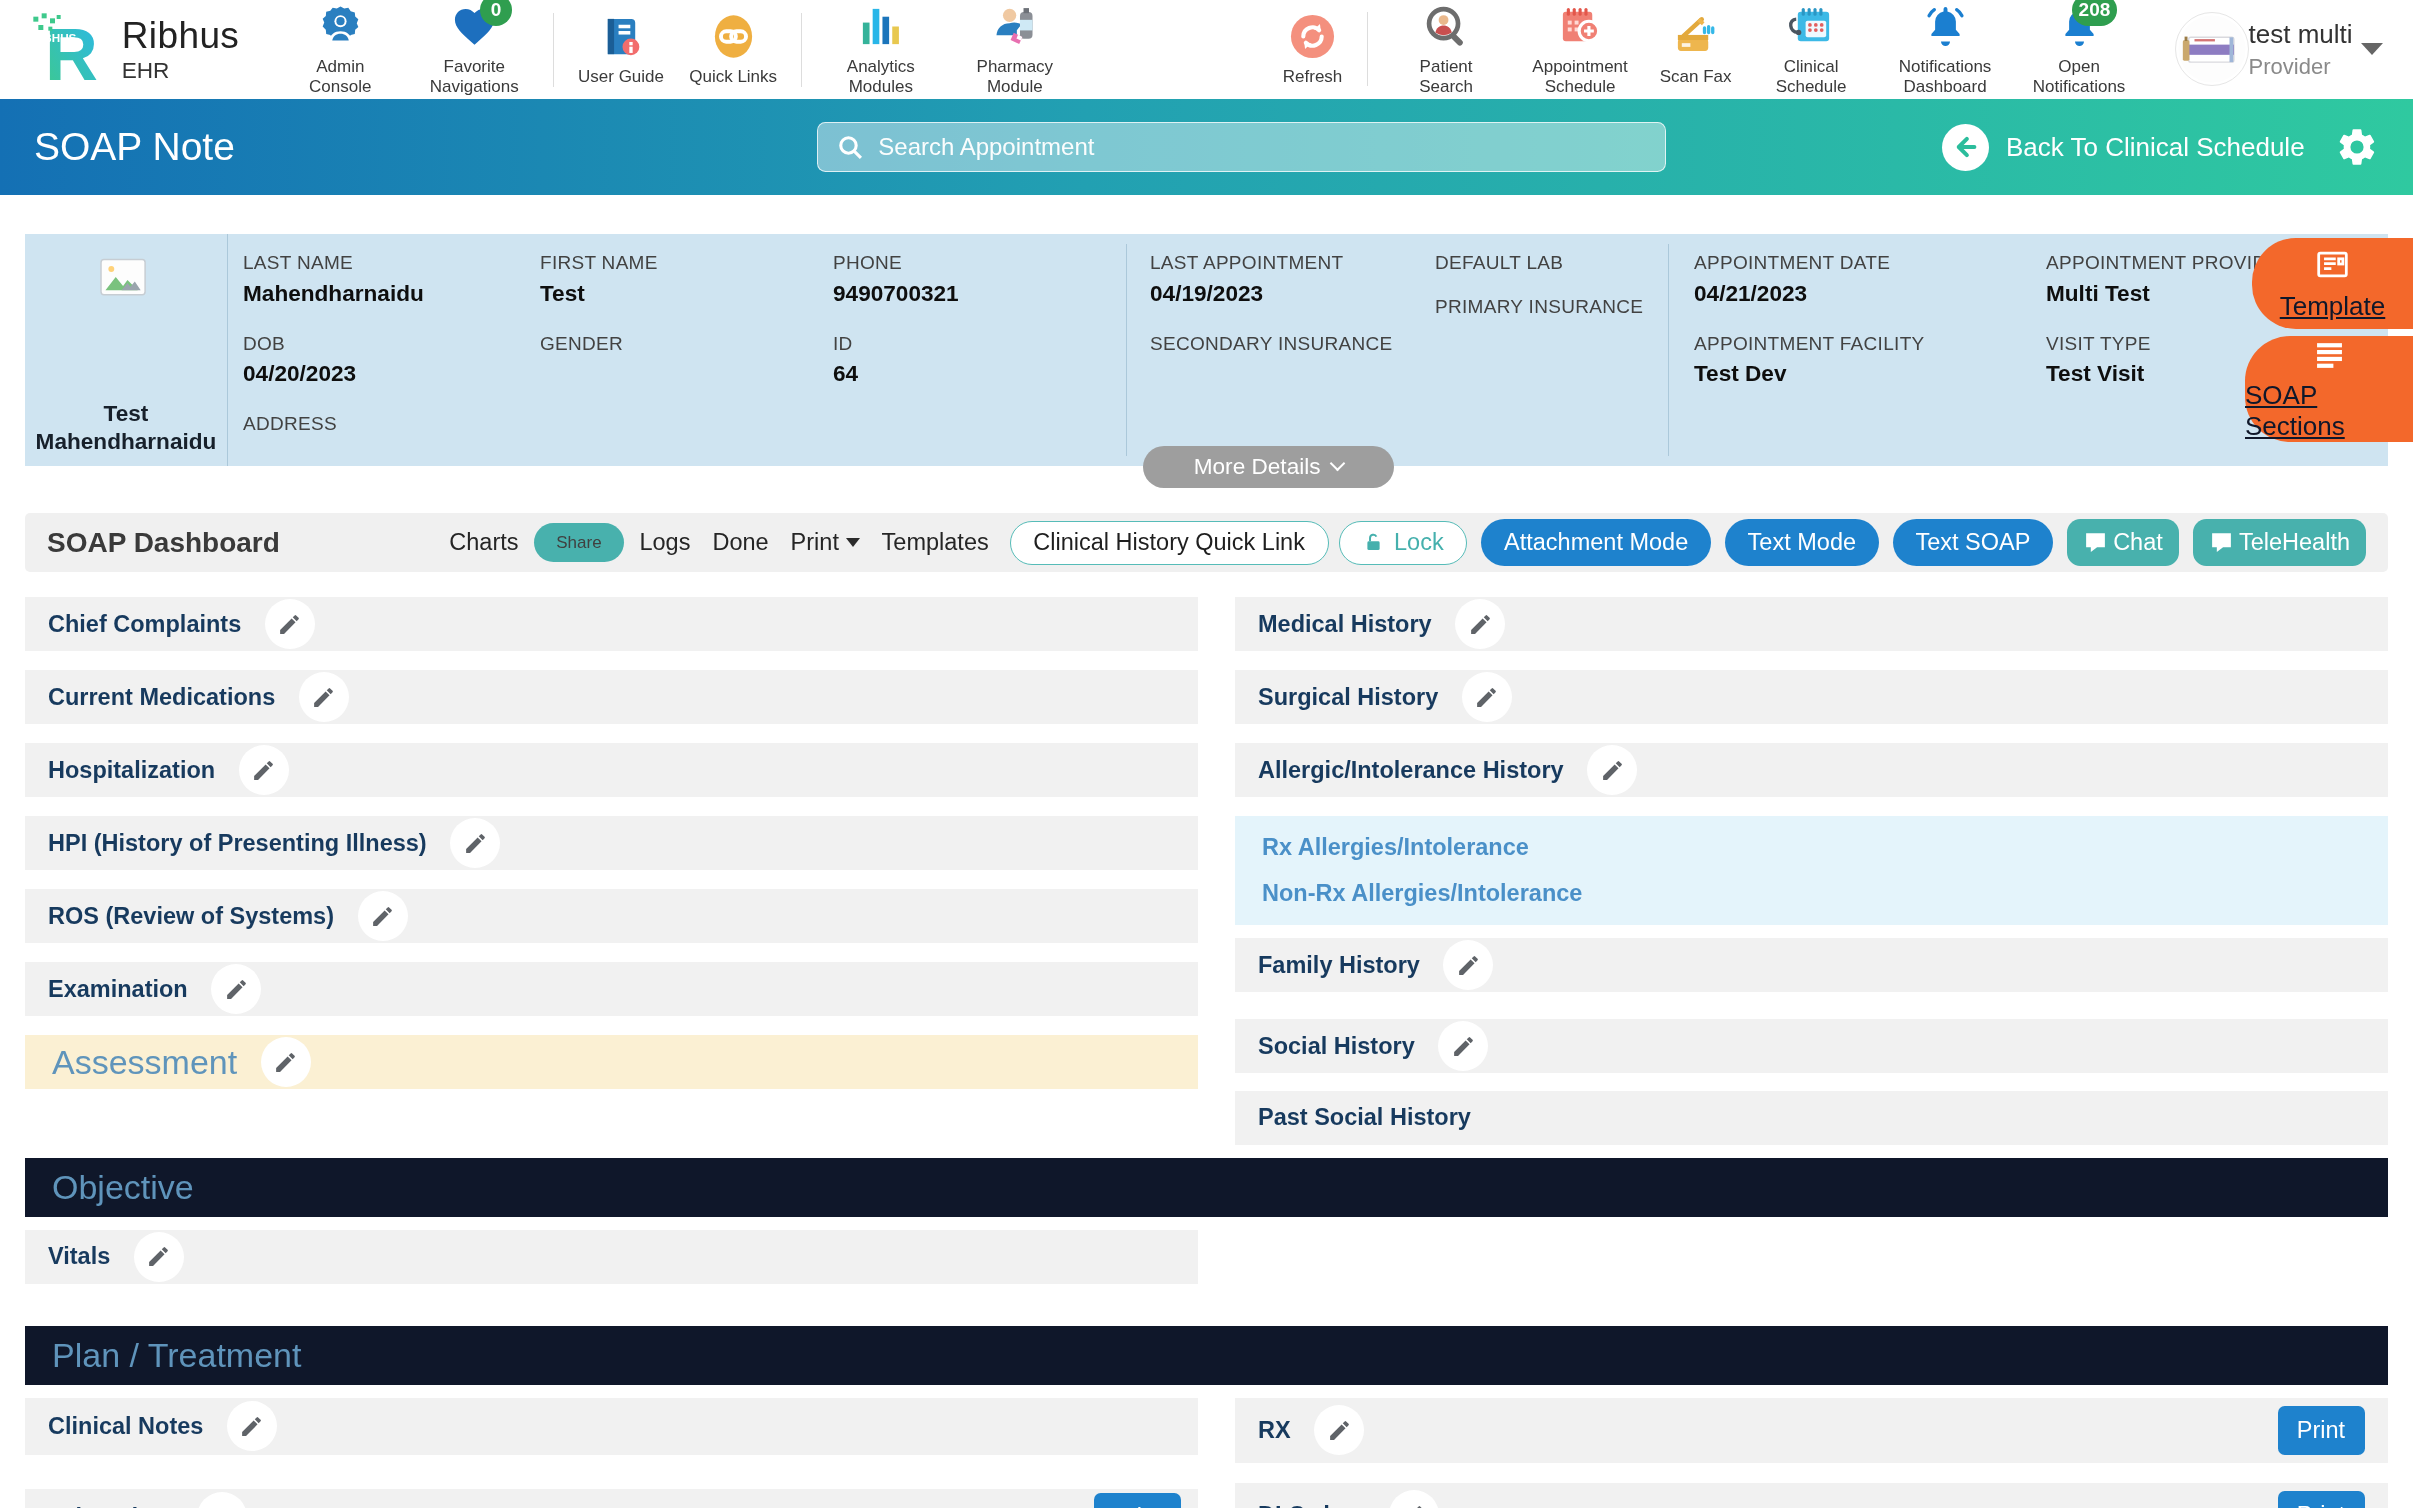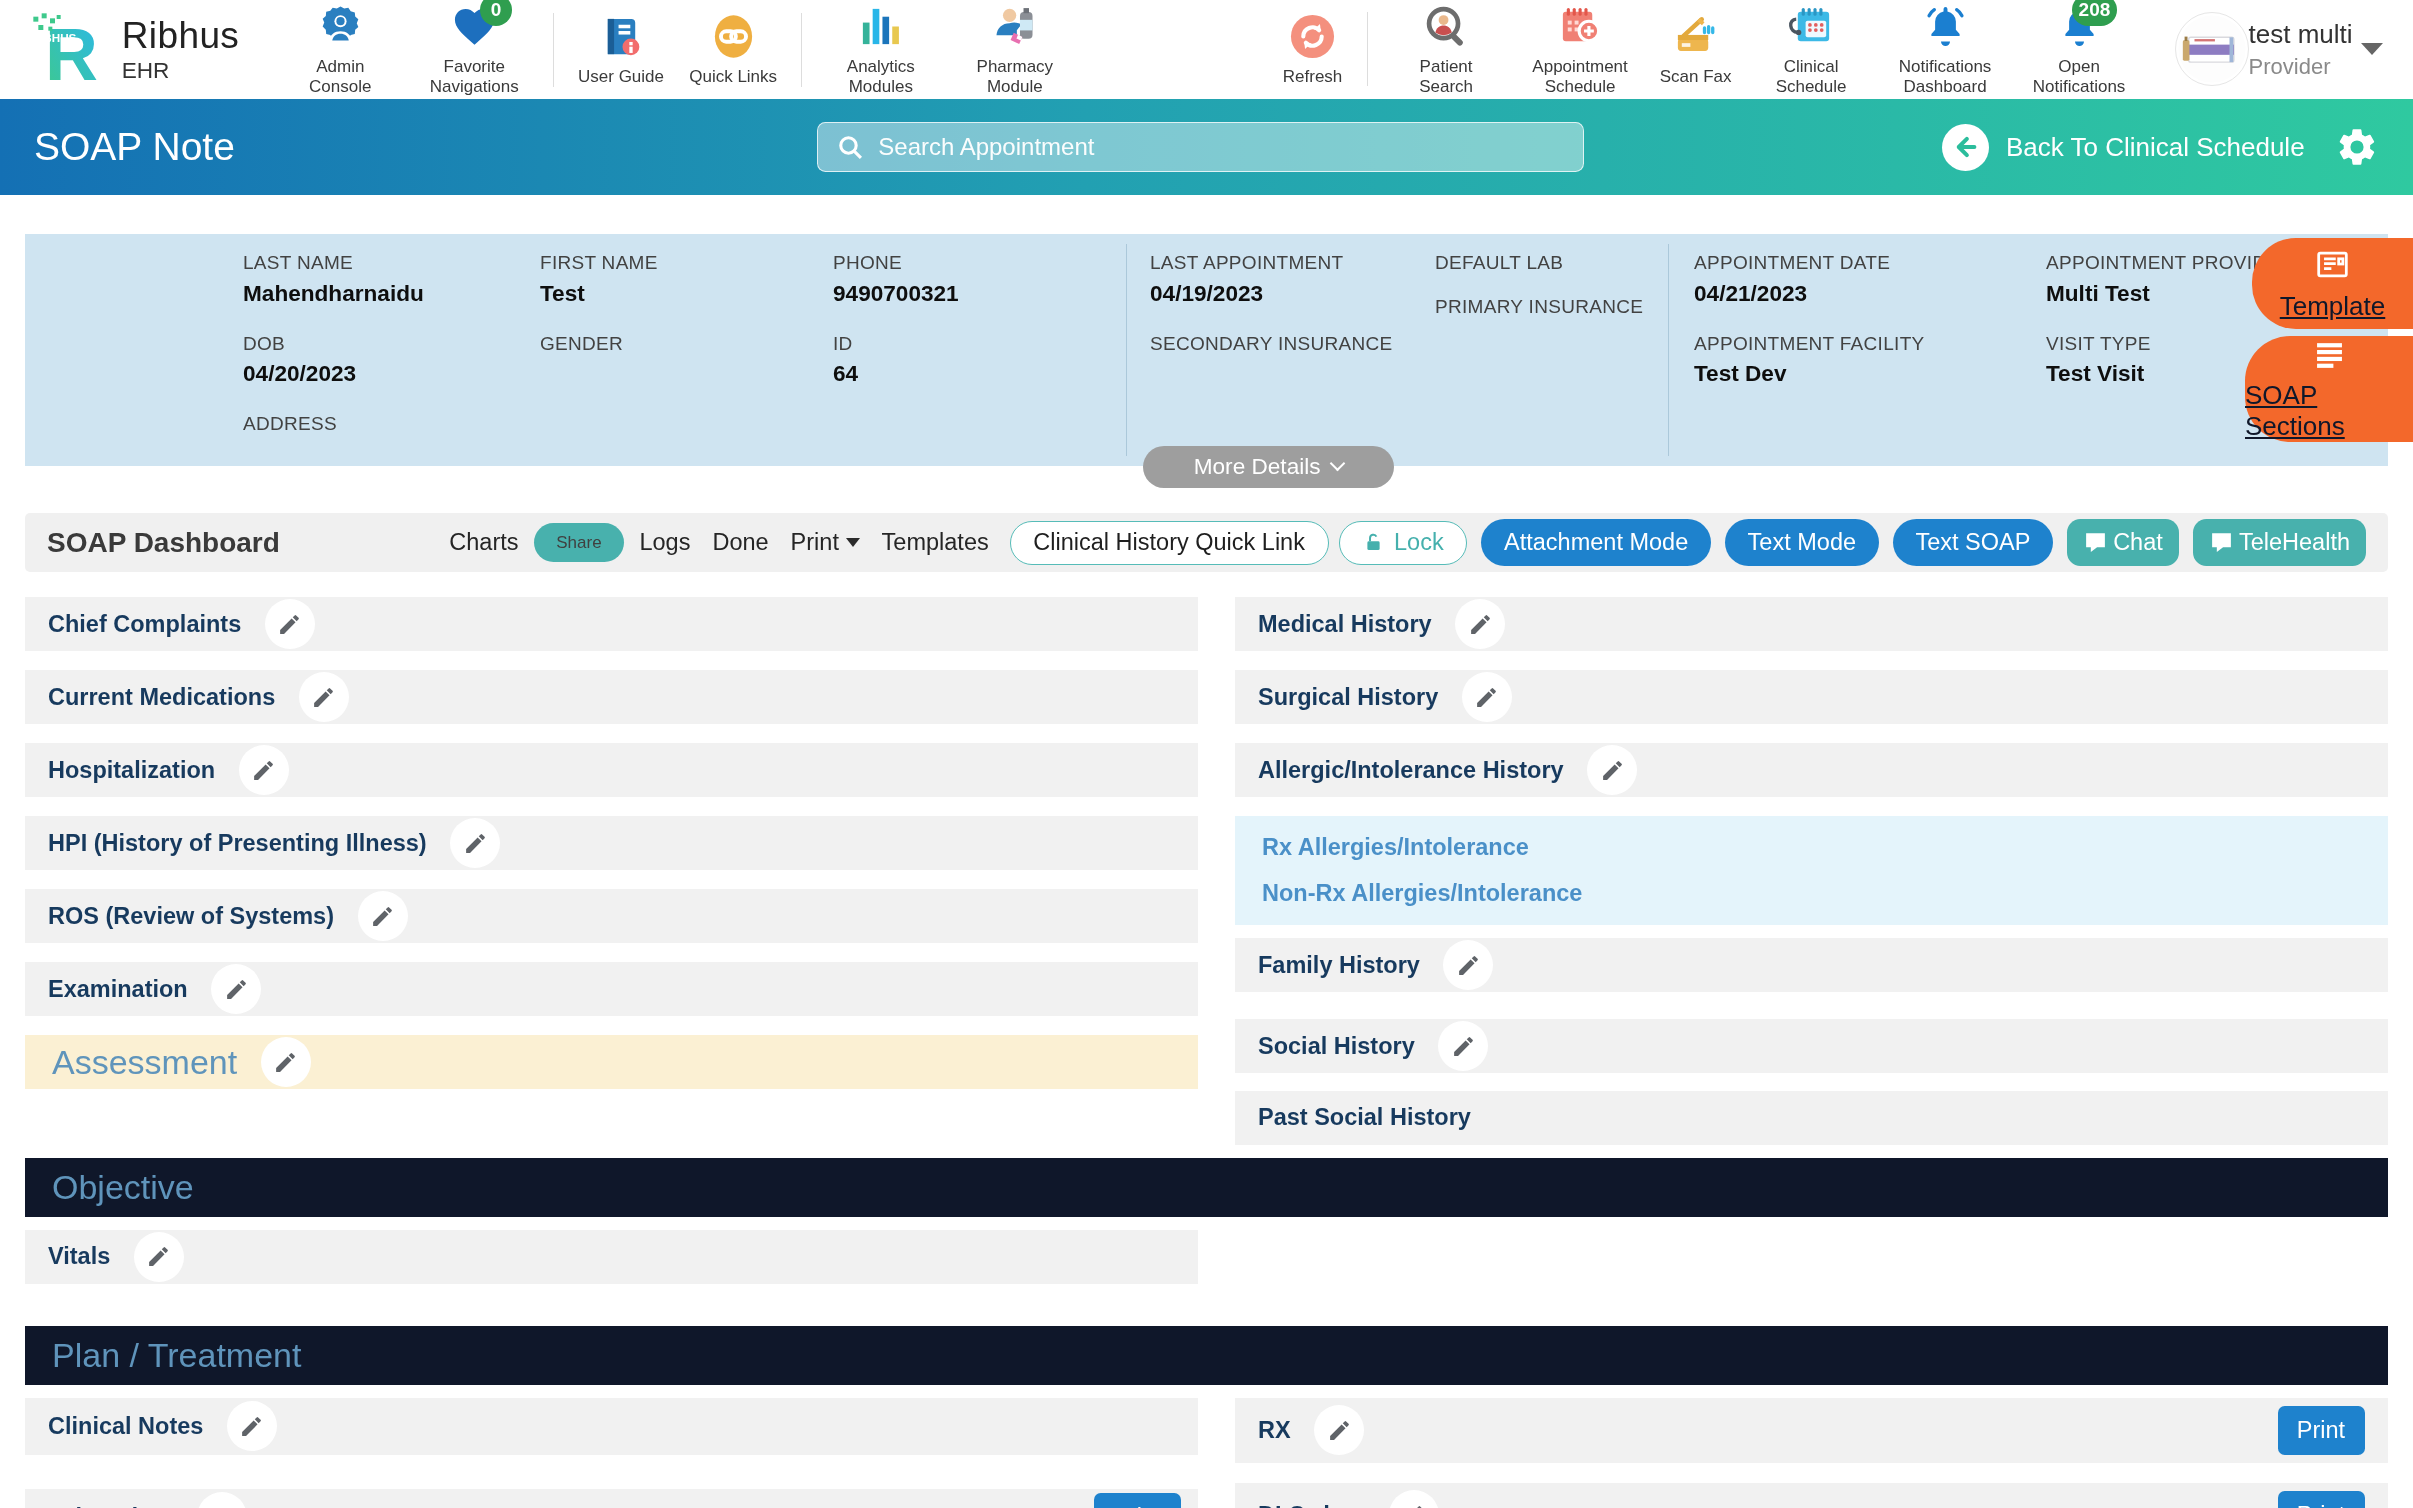--- a/index.html
+++ b/index.html
@@ -27,21 +27,21 @@
     display:flex; align-items:center; justify-content:center; overflow:hidden; }
   .user-name { font-size:26px; color:#333; }
   .user-role { font-size:22px; color:#8a8a8a; margin-top:3.4px; }
   .caret { width:0; height:0; border-left:11px solid transparent; border-right:11px solid transparent;
     border-top:12.6px solid #666; margin-left:8.4px; }
 
   
   .teal { height:96px; background:linear-gradient(90deg,#1470b4 0%,#22a0b2 45%,#2fc9a0 100%);
     display:flex; align-items:center; padding:0 34px; position:relative; }
   .page-title { font-size:39px; color:#fff; font-weight:500; }
-  .search-box { position:absolute; left:817px; top:50%; transform:translateY(-50%); width:767px;
+  .search-box { position:absolute; left:817px; top:50%; transform:translateY(-50%); width:849px;
     height:50px; background:rgba(255,255,255,.42); border:0.8px solid rgba(255,255,255,.75);
     border-radius:8.4px; display:flex; align-items:center; padding:0 18.4px; gap:13.4px; }
   .search-box svg { width:28.5px; height:28.5px; flex:none; }
   .search-box input { flex:1; background:transparent; border:none; outline:none; color:#fff;
     font-size:24px; font-family:"Liberation Sans",sans-serif; }
   .search-box input::placeholder { color:#fff; opacity:.97; }
   .hdr-right { margin-left:auto; display:flex; align-items:center; gap:17px; }
   .back-circle { width:47px; height:47px; border-radius:50%; background:#fff; display:flex;
     align-items:center; justify-content:center; cursor:pointer; }
   .back-circle svg { width:30px; height:30px; }
@@ -389,20 +389,29 @@
     <span class="back-label">Back To Clinical Schedule</span>
     <span class="gear-btn">
       <svg viewBox="0 0 24 24" fill="#fff">
           <path d="M19.14 12.94c.04-.31.06-.62.06-.94s-.02-.63-.06-.94l2.03-1.58a.5.5 0 0 0 .12-.64l-1.92-3.32a.5.5 0 0 0-.61-.22l-2.39.96a7.3 7.3 0 0 0-1.62-.94l-.36-2.54a.5.5 0 0 0-.5-.42h-3.84a.5.5 0 0 0-.5.42l-.36 2.54c-.59.24-1.13.57-1.62.94l-2.39-.96a.5.5 0 0 0-.61.22L2.65 8.84a.5.5 0 0 0 .12.64l2.03 1.58c-.04.31-.06.62-.06.94s.02.63.06.94l-2.03 1.58a.5.5 0 0 0-.12.64l1.92 3.32c.14.24.42.34.61.22l2.39-.96c.49.38 1.03.7 1.62.94l.36 2.54c.04.24.25.42.5.42h3.84c.25 0 .46-.18.5-.42l.36-2.54c.59-.24 1.13-.56 1.62-.94l2.39.96c.25.1.52 0 .61-.22l1.92-3.32a.5.5 0 0 0-.12-.64l-2.03-1.58zM12 15.6A3.6 3.6 0 1 1 12 8.4a3.6 3.6 0 0 1 0 7.2z"></path>
         </svg>
     </span>
   </div>
 </div>
 
 <div class="banner">
+  <div class="photo-col">
+    <svg width="54" height="47" viewBox="0 0 36 32">
+        <rect x="1" y="1" width="30" height="24" rx="2" fill="#fdfdfd" stroke="#c7cdd3"></rect>
+        <path d="M4 22l7-9 5 6 3-4 7 7z" fill="#7ac27e"></path>
+        <path d="M15 22l4-5 2 2.5 3-3.5 4 6z" fill="#9aa5ad"></path>
+        <circle cx="8" cy="7.5" r="2" fill="#ffd27a"></circle>
+      </svg>
+    <div class="pname">Test Mahendharnaidu</div>
+  </div>
 
   <div class="bgroup" style="left:218px;">
     <div class="bcol" style="width:297px;">
       <div class="blabel">LAST NAME</div>
       <div class="bvalue">Mahendharnaidu</div>
       <div class="blabel">DOB</div>
       <div class="bvalue">04/20/2023</div>
       <div class="blabel">ADDRESS</div>
     </div>
     <div class="bcol" style="width:293px;">

